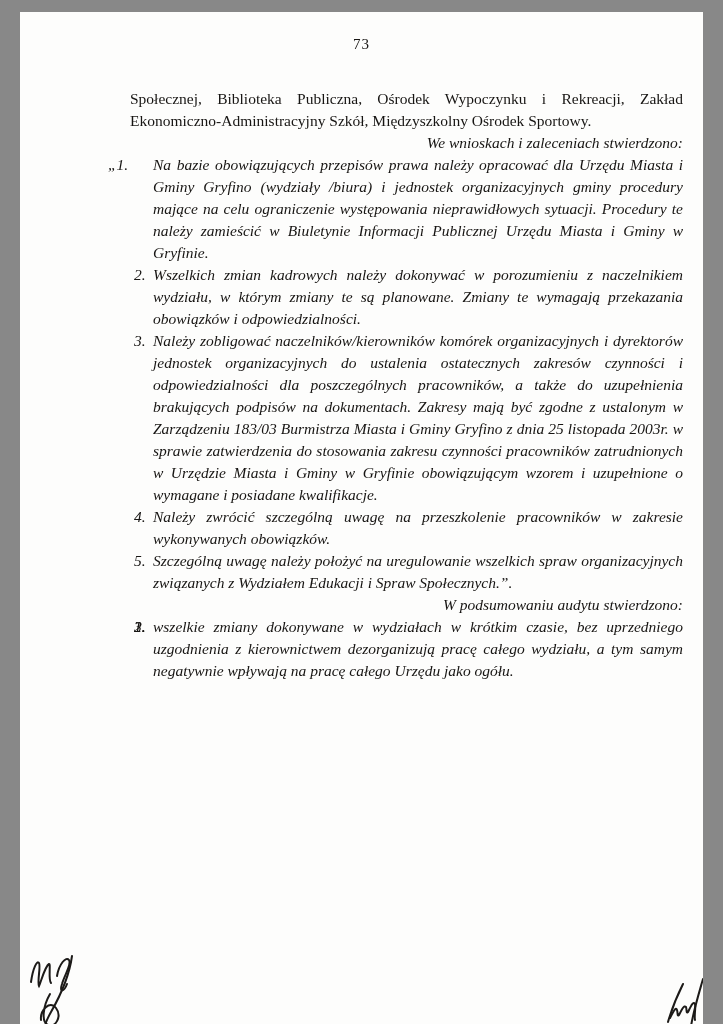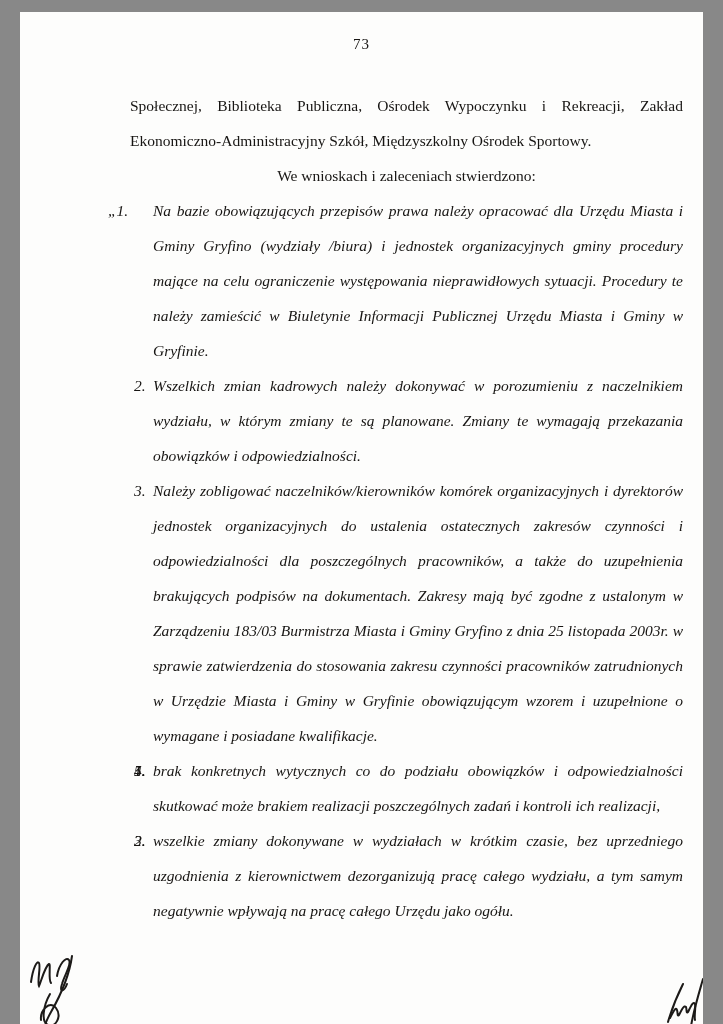--- a/index.html
+++ b/index.html
@@ -21,24 +21,24 @@
     text-align: center;
     font-size: 15px;
     letter-spacing: 1px;
   }
   .content {
     position: absolute;
     left: 110px;
     top: 76px;
     width: 553px;
     font-size: 15.5px;
-    line-height: 35px;
+    line-height: 22px;
   }
   .para { margin: 0; text-align: justify; }
-  .heading { margin: 0; text-align: center; }
+  .heading { margin: 0; text-align: right; font-style: italic; }
   .italic { font-style: italic; }
   .li {
     position: relative;
     padding-left: 23px;
     text-align: justify;
     font-style: italic;
   }
   .li .num {
     position: absolute;
     left: 4px;
@@ -78,30 +78,32 @@
     <div class="li">
       <span class="num">2.</span>
       <span>Wszelkich zmian kadrowych należy dokonywać w porozumieniu z naczelnikiem wydziału, w którym zmiany te są planowane. Zmiany te wymagają przekazania obowiązków i odpowiedzialności.</span>
     </div>
     <div class="li">
       <span class="num">3.</span>
       <span>Należy zobligować naczelników/kierowników komórek organizacyjnych i dyrektorów jednostek organizacyjnych do ustalenia ostatecznych zakresów czynności i odpowiedzialności dla poszczególnych pracowników, a także do uzupełnienia brakujących podpisów na dokumentach. Zakresy mają być zgodne z ustalonym w Zarządzeniu 183/03 Burmistrza Miasta i Gminy Gryfino z dnia 25 listopada 2003r. w sprawie zatwierdzenia do stosowania zakresu czynności pracowników zatrudnionych w Urzędzie Miasta i Gminy w Gryfinie obowiązującym wzorem i uzupełnione o wymagane i posiadane kwalifikacje.</span>
     </div>
     <div class="li">
       <span class="num">4.</span>
+      <span>Należy zwrócić szczególną uwagę na przeszkolenie pracowników w zakresie wykonywanych obowiązków.</span>
     </div>
     <div class="li">
       <span class="num">5.</span>
+      <span>Szczególną uwagę należy położyć na uregulowanie wszelkich spraw organizacyjnych związanych z Wydziałem Edukacji i Spraw Społecznych.”.</span>
     </div>
 
+    <p class="heading">W podsumowaniu audytu stwierdzono:</p>
 
 
     <div class="li">
       <span class="num">1.</span>
-      <span>brak konkretnych wytycznych co do podziału obowiązków i odpowiedzialności skutkować może brakiem realizacji poszczególnych zadań i kontroli ich realizacji,</span>
     </div>
     <div class="li">
       <span class="num">2.</span>
     </div>
     <div class="li">
       <span class="num">3.</span>
       <span>wszelkie zmiany dokonywane w wydziałach w krótkim czasie, bez uprzedniego uzgodnienia z kierownictwem dezorganizują pracę całego wydziału, a tym samym negatywnie wpływają na pracę całego Urzędu jako ogółu.</span>
     </div>
 
   </div>

